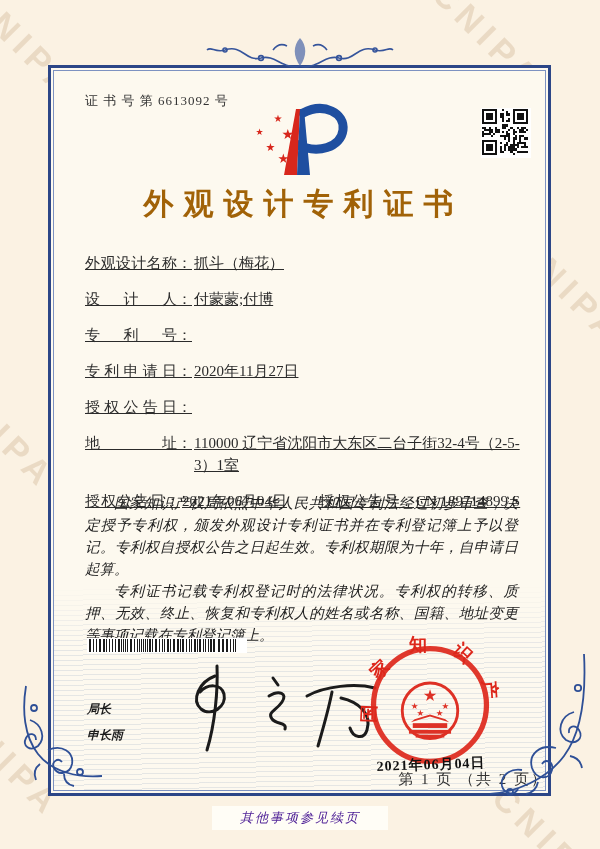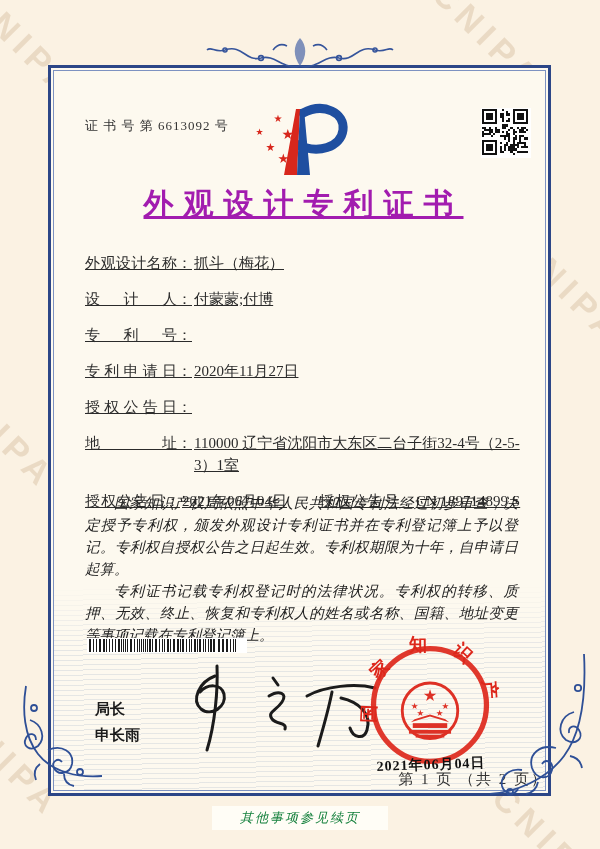--- a/index.html
+++ b/index.html
@@ -21,27 +21,27 @@
   
   .frame{position:absolute;left:48px;top:65px;width:503px;height:731px;
          border:3px solid #2c4687;background:#fdf9ef;box-sizing:border-box;}
   .frame-inner{position:absolute;inset:2px;border:1px solid #7d92c1;}
   .waves{position:absolute;left:3px;right:3px;bottom:3px;height:205px;
          background:repeating-linear-gradient(179deg,rgba(106,132,176,.16) 0 1px,rgba(255,255,255,0) 1px 5px);
          -webkit-mask-image:linear-gradient(180deg,transparent,#000 32%);
          mask-image:linear-gradient(180deg,transparent,#000 32%);}
 
   
-  .certno{position:absolute;left:34px;top:49px;font-size:13px;letter-spacing:1px;color:#333;}
+  .certno{position:absolute;left:34px;top:24px;font-size:13px;letter-spacing:1px;color:#333;}
   .logo{position:absolute;left:50%;top:34px;transform:translateX(-50%);width:104px;height:78px;}
   .logo .lstar{position:absolute;color:#d8271c;line-height:1;}
   .qr{position:absolute;right:17px;top:40px;width:48px;height:48px;background:#fff;padding:1px;}
 
   .title{position:absolute;left:8px;right:0;top:116px;text-align:center;
-         font-size:30px;font-weight:bold;letter-spacing:10px;color:#a21caf;text-decoration:underline;}
+         font-size:30px;font-weight:bold;letter-spacing:10px;color:#a16207;}
 
   
   .fields{position:absolute;left:34px;top:184px;right:26px;font-size:15px;}
   .frow{display:flex;align-items:flex-start;margin-bottom:14px;line-height:22px;text-decoration:underline;}
   .flabel{display:inline-block;width:92px;text-align:justify;text-align-last:justify;
           flex:0 0 92px;color:#2e2e2e;}
   .fcolon{flex:0 0 auto;margin-right:2px;}
   .fvalue{flex:0 1 auto;max-width:346px;}
   .grant{display:flex;margin-bottom:16px;}
   .grant .pair{display:flex;line-height:22px;}
@@ -51,35 +51,35 @@
   
   .paras{position:absolute;left:34px;right:30px;top:424px;
          font-size:14.5px;line-height:22px;font-style:italic;text-align:justify;color:#222;}
   .paras p{margin:0;text-indent:2em;}
 
   
   .barcode{position:absolute;left:36px;top:570px;width:156px;height:13px;background:#fff;padding:1px 2px;}
   .barcode svg{display:block;} .barcode rect{fill:#1a1a1a;}
 
   
-  .signoff{position:absolute;left:44px;top:628px;font-family:"Liberation Sans",sans-serif;
-           font-weight:bold;font-size:15px;line-height:26px;color:#1c1c1c;}
+  .signoff{position:absolute;left:36px;top:628px;font-family:"Liberation Sans",sans-serif;
+           font-weight:bold;font-size:12px;line-height:26px;color:#1c1c1c;font-style:italic;}
   .autograph{position:absolute;left:118px;top:586px;}
 
   
   .seal{position:absolute;left:312px;top:570px;width:134px;height:134px;}
   .sealdate{position:absolute;left:300px;top:688px;width:160px;text-align:center;
             font-size:14px;font-weight:bold;color:#111;letter-spacing:1px;transform:rotate(-2deg);}
 
   .pageno{position:absolute;left:0;right:0;bottom:4px;text-align:right;
           font-size:15px;letter-spacing:2px;color:#333;}
 
   .contnote{position:absolute;left:0;right:0;top:806px;text-align:center;}
   .contnote span{display:inline-block;background:#fffdf6;padding:3px 28px;
-                 font-size:13px;font-style:italic;letter-spacing:2px;color:#15803d;}
+                 font-size:13px;font-style:italic;letter-spacing:2px;color:#4c1d95;}
 
   
   .top-orn{position:absolute;left:50%;top:32px;transform:translateX(-50%);}
   .fl-left{position:absolute;left:20px;top:680px;}
   .fl-right{position:absolute;left:486px;top:652px;}
   svg{overflow:visible;}
 </style>
 </head>
 <body>
 

